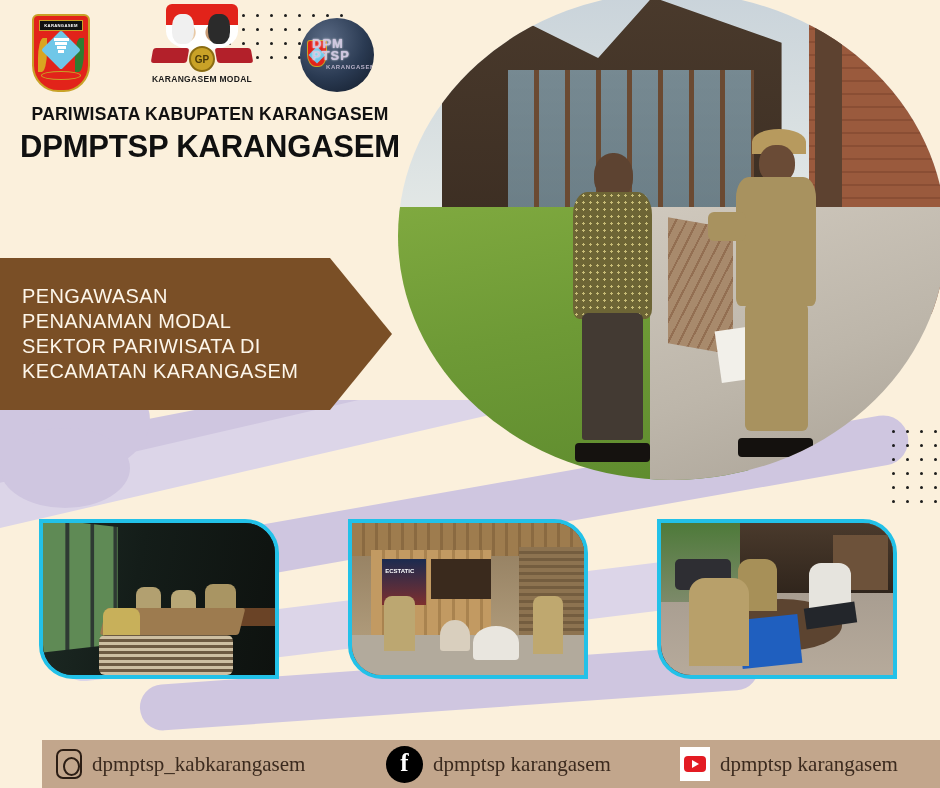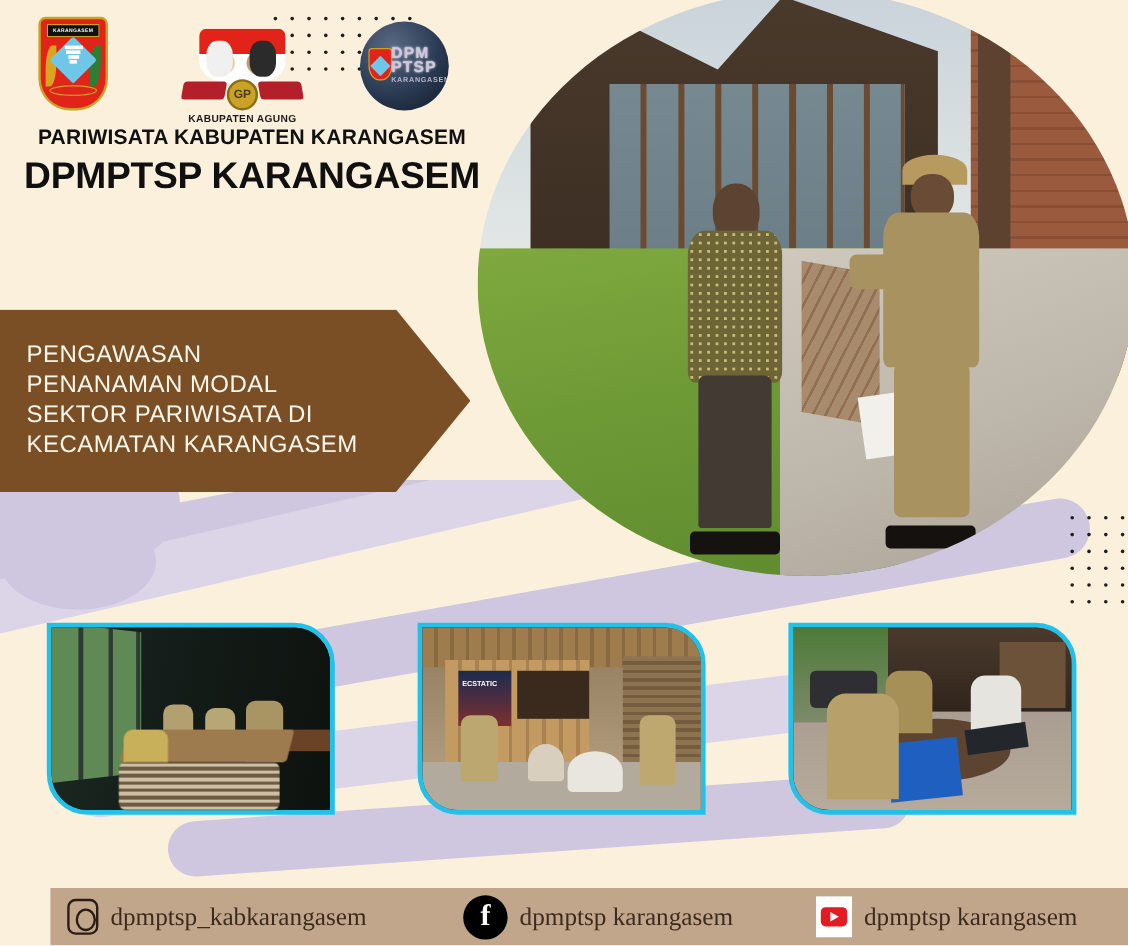--- a/index.html
+++ b/index.html
@@ -85,21 +85,21 @@
     background: #E2231A; border: 1.5px solid #C9A227; border-radius: 50%;
   }
   .crest-leafL, .crest-leafR {
     position: absolute; top: 24px; width: 9px; height: 34px;
     border-radius: 60% 0 60% 0;
   }
   .crest-leafL { left: 6px; background: #D9A520; }
   .crest-leafR { right: 6px; background: #2E7D32; }
 
   
-  .agung { position: absolute; left: 150px; top: 20px; width: 104px; height: 86px; }
+  .agung { position: absolute; left: 150px; top: 0; width: 104px; height: 86px; }
   .agung-photo {
     position: absolute; left: 16px; top: 4px; width: 72px; height: 46px;
     background:
       radial-gradient(circle at 28% 62%, #E8C9A6 0 9px, transparent 10px),
       radial-gradient(circle at 68% 62%, #C89A74 0 9px, transparent 10px),
       linear-gradient(#E2231A 0 46%, #ffffff 46% 100%);
     border-radius: 6px 6px 40% 40%;
   }
   .agung-headL, .agung-headR {
     position: absolute; top: 14px; width: 22px; height: 30px; border-radius: 40%;
@@ -134,21 +134,21 @@
   .dpm-crest {
     position: absolute; left: 7px; top: 22px; width: 20px; height: 27px;
     background: #E2231A; border: 1.5px solid #C9A227;
     border-radius: 3px 3px 45% 45%;
   }
   .dpm-crest::after {
     content: ""; position: absolute; left: 50%; top: 8px; margin-left: -6px;
     width: 12px; height: 12px; background: #6FC7E8; transform: rotate(45deg);
   }
   .dpm-word {
-    position: absolute; left: 26px; top: 20px; width: 44px;
+    position: absolute; left: 12px; top: 20px; width: 44px;
     color: #CFC6E0; font-weight: 900; font-size: 13px;
     line-height: 12px; letter-spacing: 1px;
     text-shadow: 0 0 2px #fff;
   }
   .dpm-sub {
     position: absolute; left: 26px; top: 46px; width: 46px;
     color: #b9b2c9; font-size: 6px; font-weight: bold; letter-spacing: .6px;
   }
 
   
@@ -458,21 +458,21 @@
         </div>
     </div>
 
     <div class="agung">
       <div class="agung-photo"></div>
       <div class="agung-headL"></div>
       <div class="agung-headR"></div>
       <div class="agung-ribbonL"></div>
       <div class="agung-ribbonR"></div>
       <div class="agung-seal">GP</div>
-      <div class="agung-text">KABUPATEN AGUNG</div>
+      <div class="agung-text">KARANGASEM MODAL</div>
     </div>
 
     <div class="dpm">
       <div class="dpm-crest"></div>
       <div class="dpm-word">DPM PTSP</div>
       <div class="dpm-sub">KARANGASEM</div>
     </div>
 
   </div>
 

